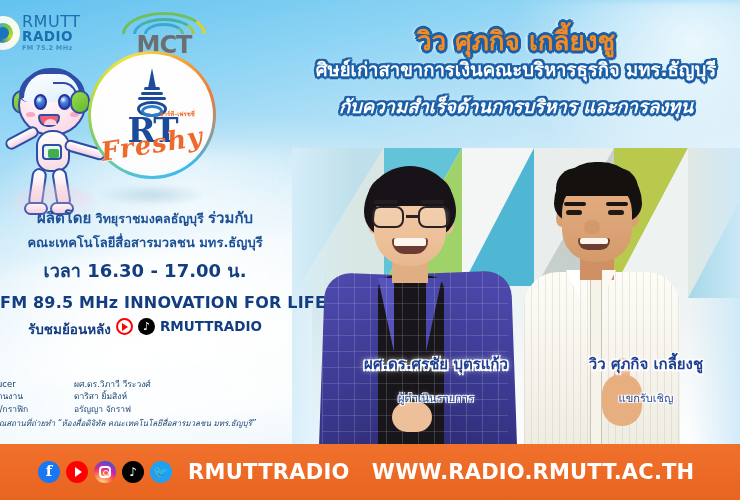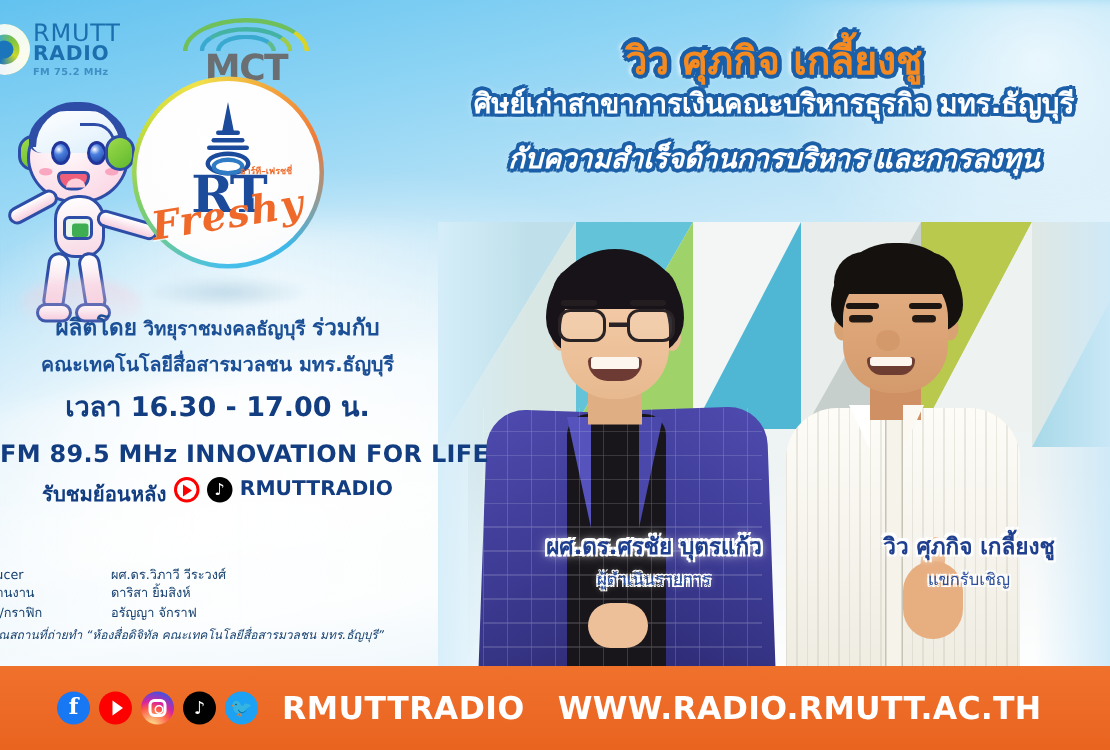--- a/index.html
+++ b/index.html
@@ -223,21 +223,21 @@
   .pB .collar-r{position:absolute;left:96px;top:108px;width:0;height:0;
     border-right:14px solid transparent;border-top:30px solid #fbf9f2;}
   .pB .thumbhand{position:absolute;left:96px;top:212px;width:40px;height:52px;border-radius:20px;background:#e7ae80;}
   .pB .thumb{position:absolute;left:108px;top:196px;width:16px;height:30px;border-radius:9px;background:#ecb68a;transform:rotate(6deg);}
 
   
   .nameplate { position:absolute; text-align:center; white-space:nowrap; }
   .np-name { font-size:15px; font-weight:bold; color:#1f3f8f;
     text-shadow:-1.5px -1.5px 0 #fff,1.5px -1.5px 0 #fff,-1.5px 1.5px 0 #fff,1.5px 1.5px 0 #fff,
                 0 0 5px rgba(255,255,255,.95),0 0 9px rgba(255,255,255,.8); }
-  .np-role { font-size:11px; color:#2b4f9c; margin-top:1px;
+  .np-role { font-size:11px; color:#2b4f9c; margin-top:13px;
     text-shadow:-1.2px -1.2px 0 #fff,1.2px -1.2px 0 #fff,-1.2px 1.2px 0 #fff,1.2px 1.2px 0 #fff,0 0 5px rgba(255,255,255,.9); }
   .np-a { left:336px; top:352px; width:200px; }
   .np-b { left:552px; top:352px; width:188px; }
 
   
   .info { position:absolute; left:0; top:206px; width:290px; text-align:center; color:#1b4f96; }
   .prod-line1 { font-size:12.5px; font-weight:bold; white-space:nowrap; }
   .prod-line1 .small { font-size:15px; font-weight:bold;text-align:center; }
   .prod-line2 { font-size:13px; font-weight:bold; margin-top:2px; white-space:nowrap; }
   .date-line { margin-top:18px; font-size:24px; font-weight:bold; color:#123d80; white-space:nowrap; letter-spacing:.3px; }

